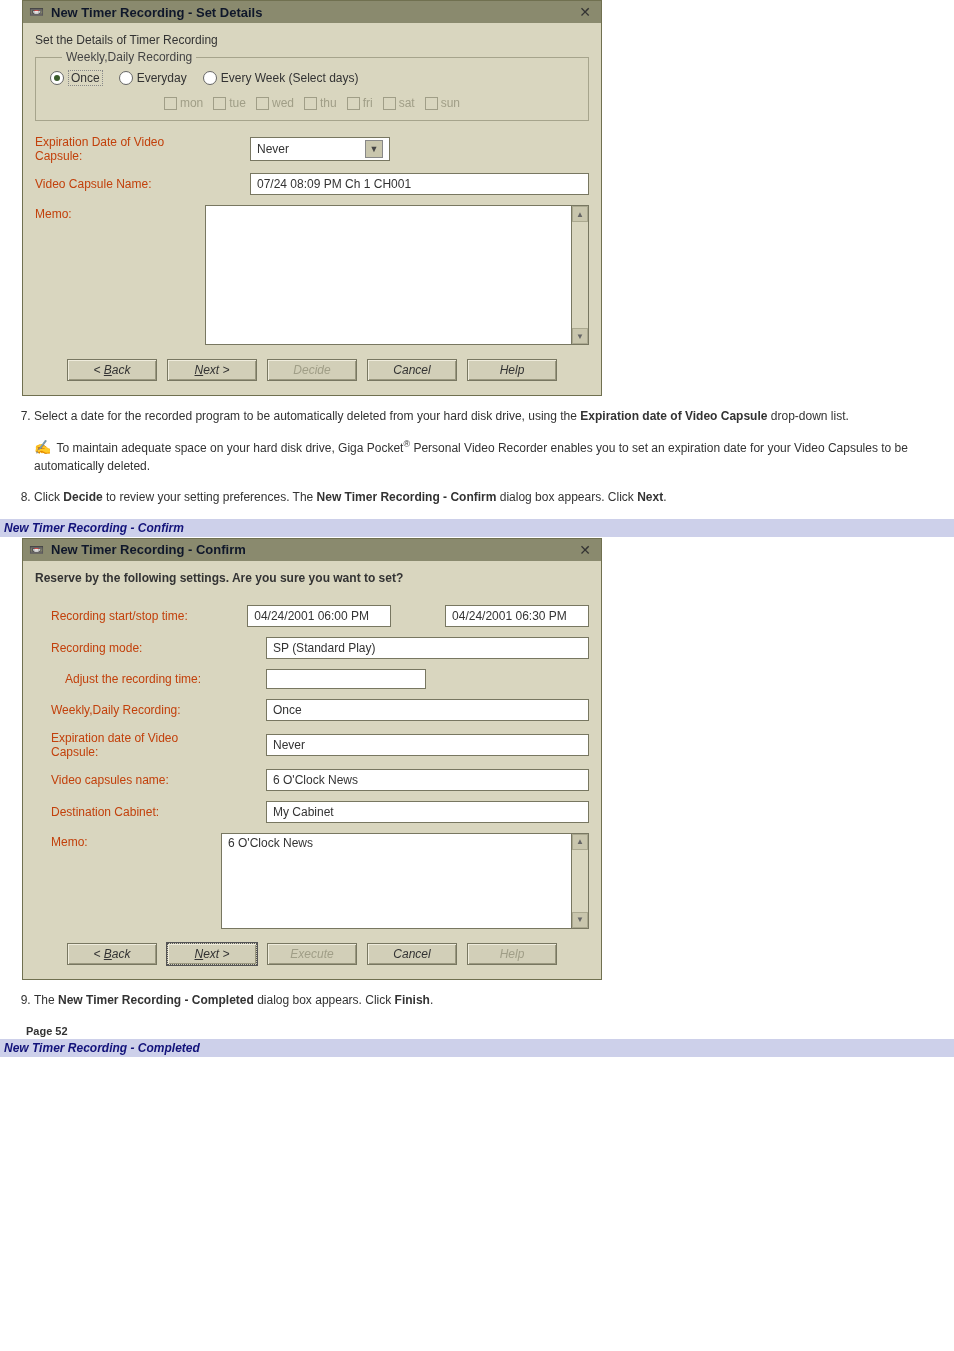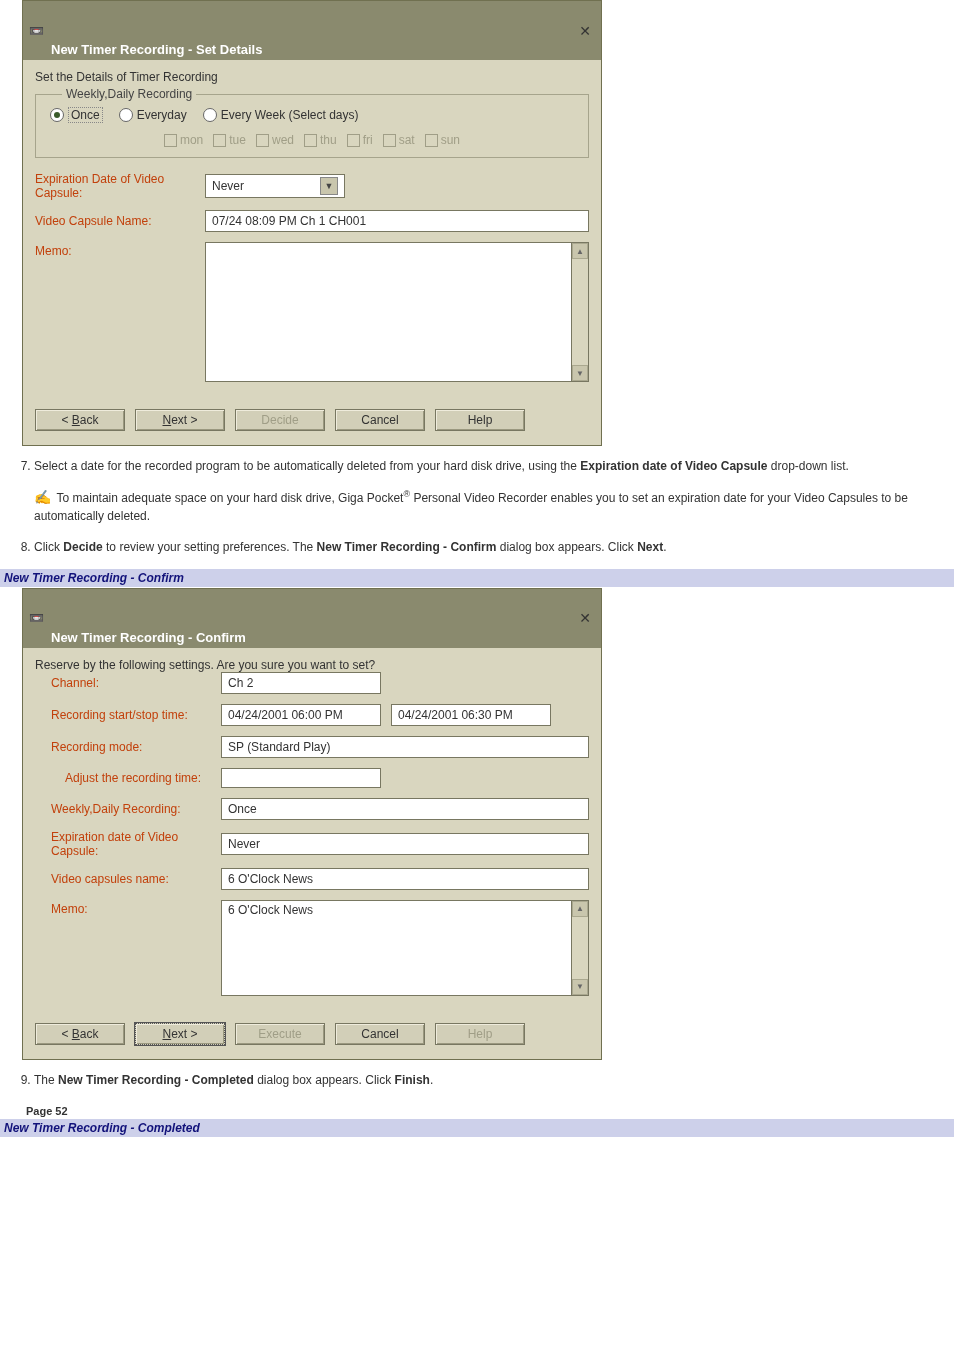--- a/index.html
+++ b/index.html
@@ -61,24 +61,23 @@
   }
   .titlebar-icon {
     width: 16px;
     height: 16px;
     display: flex;
     align-items: center;
     justify-content: center;
     font-size: 12px;
   }
   .titlebar-title {
-    color: #ffffff;
+    color: #0f172a;
     font-weight: bold;
     font-size: 13px;
-    margin-top: 38px;
   }
   .titlebar-close {
     color: #333;
     font-size: 14px;
     padding: 0 4px;
     cursor: pointer;
   }
   .dialog-body {
     padding: 10px 12px 14px;
   }
@@ -160,20 +159,21 @@
   }
   .ctrl-input {
     background: #fff;
     border: 1px solid #787761;
     padding: 2px 6px;
     font-family: Tahoma, Arial, sans-serif;
     font-size: 12px;
     color: #333;
     box-sizing: border-box;
     line-height: 16px;
+    margin-left: 45px;
   }
   .input-sm { width: 140px; }
   .input-md { width: 160px; }
   .input-full { flex: 1; }
   .input-dropdown {
     display: flex;
     align-items: center;
     justify-content: space-between;
   }
   .dd-arrow {
@@ -217,22 +217,23 @@
     border: 1px solid #aaa88f;
     font-size: 8px;
     color: #666;
     display: flex;
     align-items: center;
     justify-content: center;
   }
   .button-row {
     display: flex;
     gap: 10px;
-    justify-content: flex-start;
-    margin-top: 27px;
+    justify-content: center;
+    margin-top: 14px;
+    font-style: italic;
   }
   .btn {
     min-width: 72px;
     padding: 3px 8px;
     background: #d2cfb8;
     border: 1px solid #787761;
     box-shadow: inset 1px 1px 0 #efecdc, inset -1px -1px 0 #9a987f;
     text-align: center;
     font-size: 12px;
     color: #333;
@@ -376,27 +377,23 @@
 
 <div class="dialog" style="margin-top:1px;">
   <div class="titlebar">
     <div class="titlebar-left">
       <span class="titlebar-icon">📼</span>
       <span class="titlebar-title">New Timer Recording - Confirm</span>
     </div>
     <span class="titlebar-close">✕</span>
   </div>
   <div class="dialog-body">
-    <div style="margin-bottom:0;">Reserve by the following settings. Are you sure you want to set?</div>
+    <div style="margin-bottom:20px;font-weight:bold;">Reserve by the following settings. Are you sure you want to set?</div>
 
     <div style="padding-left:16px;">
-      <div class="row">
-        <div class="label-col">Channel:</div>
-        <div class="ctrl-input input-md">Ch 2</div>
-      </div>
       <div class="row">
         <div class="label-col">Recording start/stop time:</div>
         <div class="ctrl-input input-md">04/24/2001 06:00 PM</div>
         <div style="width:10px;"></div>
         <div class="ctrl-input input-md">04/24/2001 06:30 PM</div>
       </div>
       <div class="row">
         <div class="label-col">Recording mode:</div>
         <div class="ctrl-input input-full">SP (Standard Play)</div>
       </div>
@@ -408,20 +405,24 @@
         <div class="label-col">Weekly,Daily Recording:</div>
         <div class="ctrl-input input-full">Once</div>
       </div>
       <div class="row">
         <div class="label-col">Expiration date of Video Capsule:</div>
         <div class="ctrl-input input-full">Never</div>
       </div>
       <div class="row">
         <div class="label-col">Video capsules name:</div>
         <div class="ctrl-input input-full">6 O'Clock News</div>
+      </div>
+      <div class="row">
+        <div class="label-col">Destination Cabinet:</div>
+        <div class="ctrl-input input-full">My Cabinet</div>
       </div>
       <div class="row" style="align-items:flex-start;">
         <div class="label-col top">Memo:</div>
         <div class="textarea-wrap">
           <div class="textarea-body sm">6 O'Clock News</div>
           <div class="scrollbar">
             <div class="scroll-btn">▲</div>
             <div class="scroll-btn">▼</div>
           </div>
         </div>

